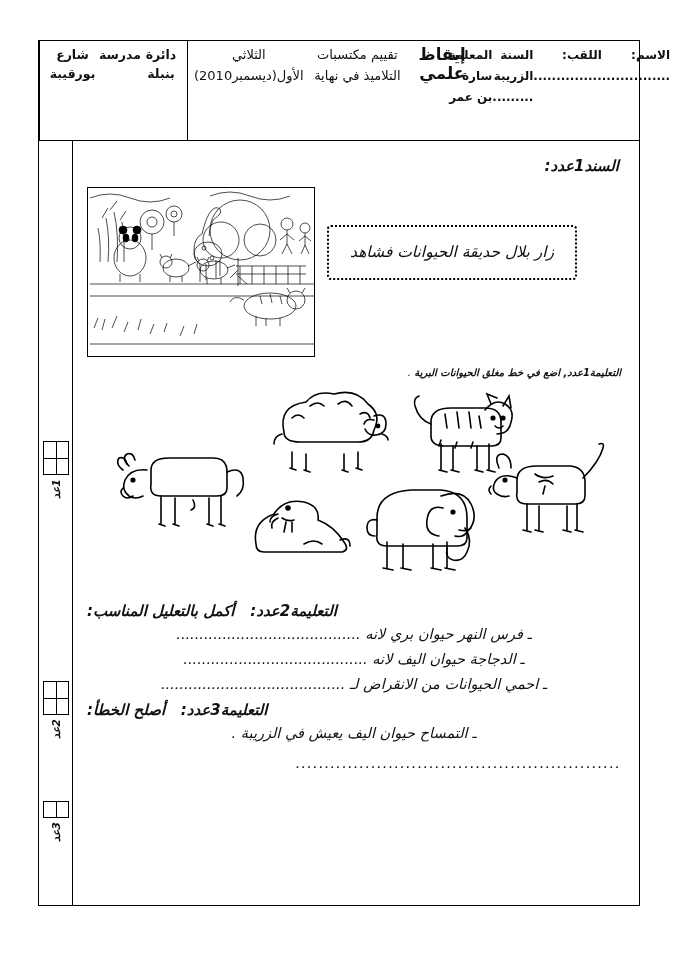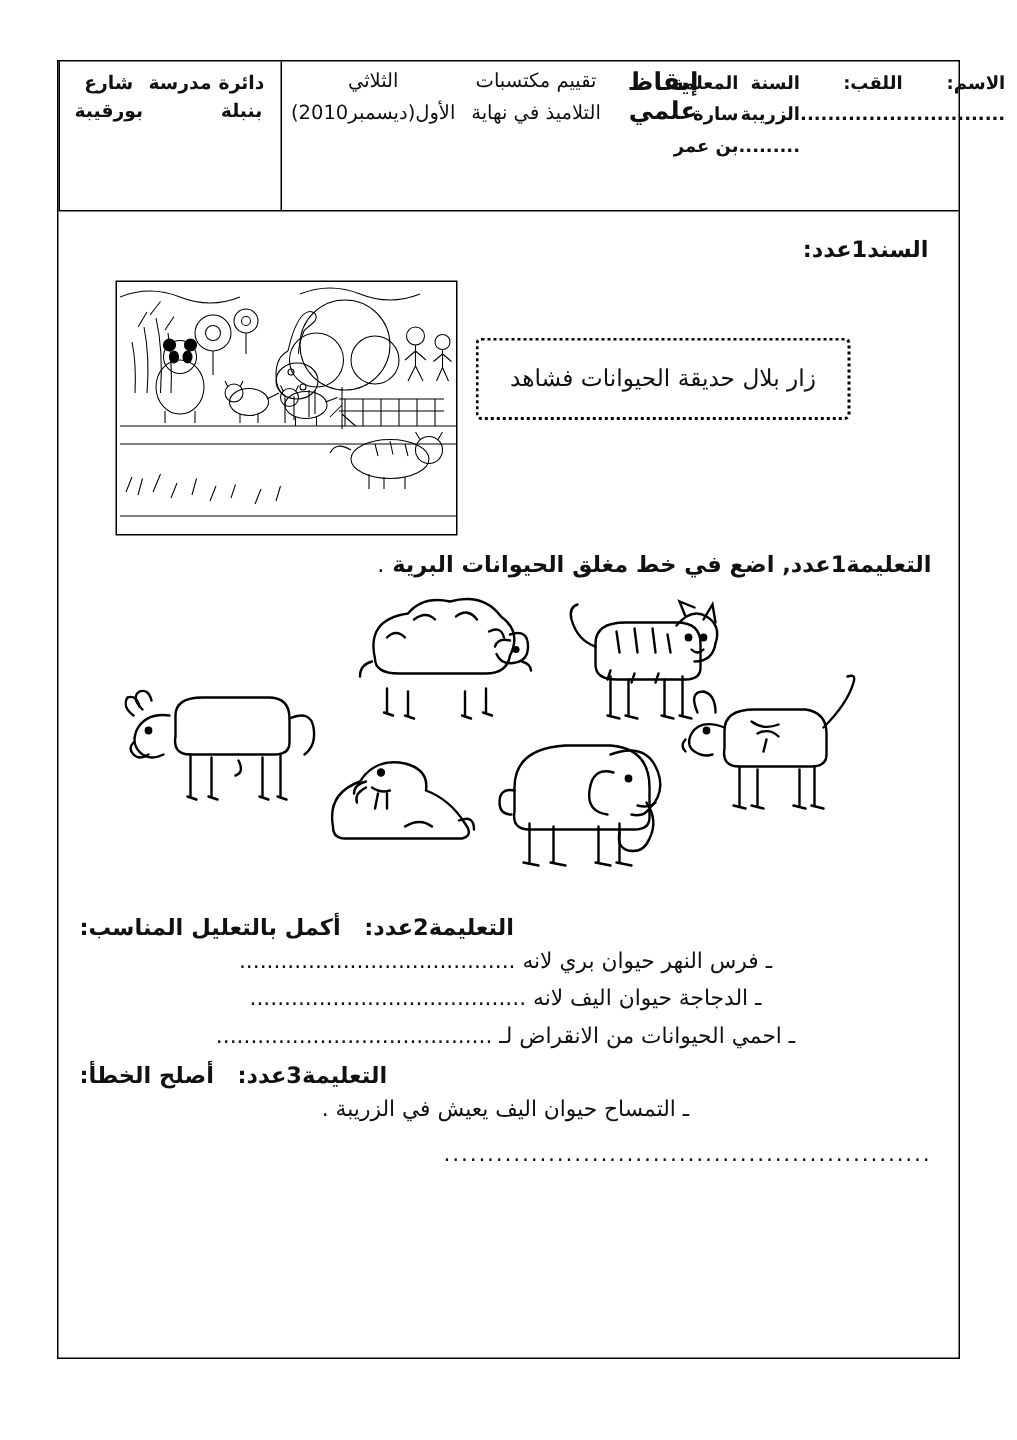--- a/index.html
+++ b/index.html
@@ -83,21 +83,22 @@
     padding-right: 10px;
   }
 
   
   .body-area {
     position: relative;
     width: 100%;
     height: 764px;
     box-sizing: border-box;
     display: flex;
-    flex-direction: column;
+    flex-direction: row;
+    font-style: italic;
   }
 
   
   .marks-col {
     width: 34px;
     border-right: 1.6px solid #000;
     box-sizing: border-box;
     position: relative;
     order: 2;
   }
@@ -157,21 +158,20 @@
     font-weight: 700;
     margin: 6px 6px 4px 0;
   }
 
   .sanad-row {
     display: flex;
     flex-direction: row-reverse;
     align-items: flex-start;
     gap: 12px;
     margin-top: 2px;
-    margin-left: 24px;
   }
 
   .speech {
     margin-top: 46px;
     border: 2.2px dotted #000;
     border-radius: 4px;
     padding: 12px 16px;
     font-size: 15.5px;
     line-height: 1.75;
     text-align: center;
@@ -185,21 +185,21 @@
     height: 170px;
     border: 1.6px solid #000;
     box-sizing: border-box;
     position: relative;
     background: #fff;
     overflow: hidden;
     margin-top: 8px;
   }
 
   .instr {
-    font-size: 15px;
+    font-size: 10px;
     font-weight: 700;
     margin: 10px 4px 0 0;
     direction: rtl;
   }
   .instr .bold-part { font-weight: 800; }
   .instr .normal-part { font-weight: 500; }
 
   .animals {
     position: relative;
     width: 100%;

